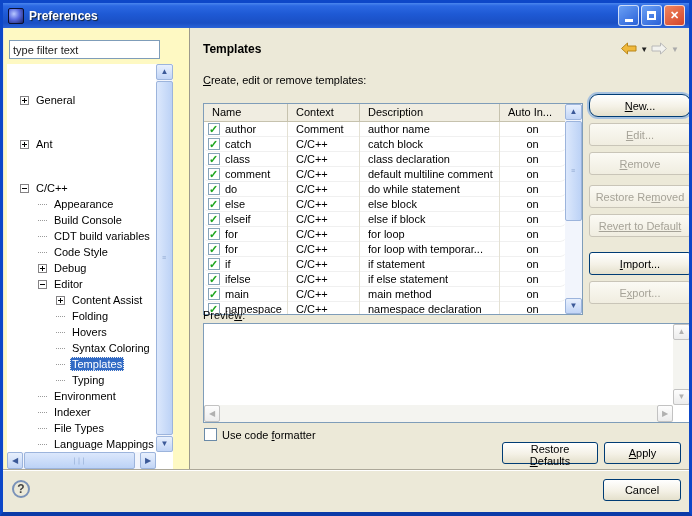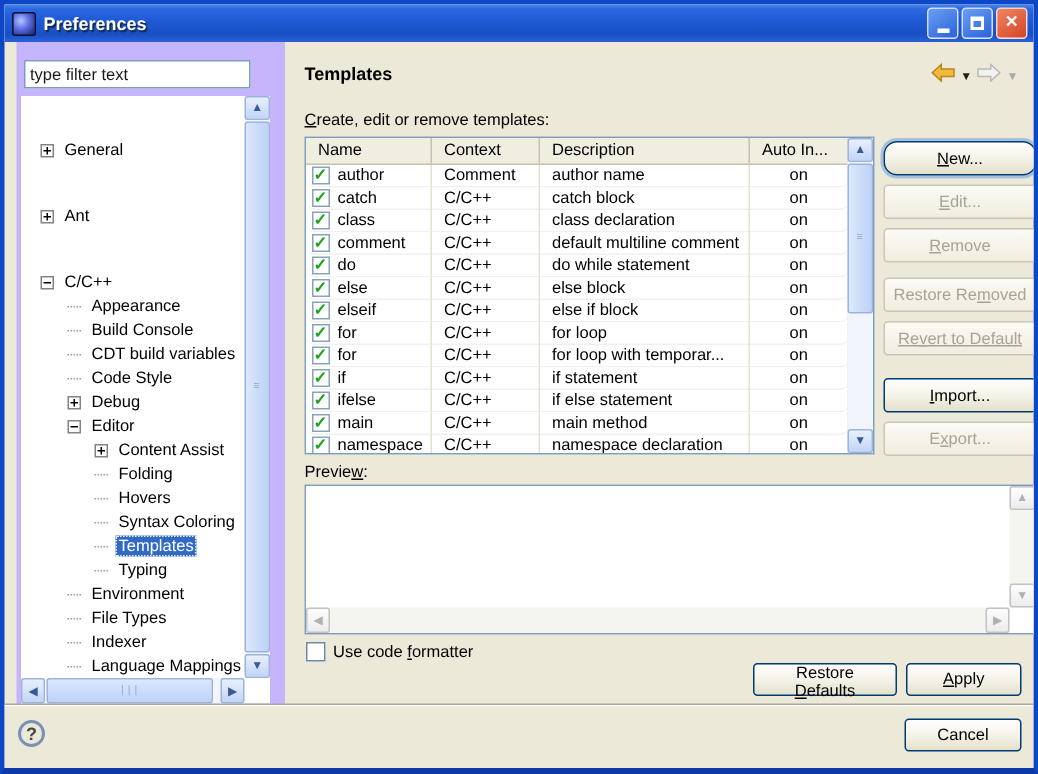--- a/index.html
+++ b/index.html
@@ -19,22 +19,22 @@
   .title-text { color:#fff; font-weight:bold; font-size:12px; text-shadow:1px 1px 1px #123; }
   .win-btns { margin-left:auto; display:flex; gap:2px; }
   .win-btn { width:21px; height:21px; border-radius:3px; border:1px solid rgba(255,255,255,.75);
     color:#fff; font-size:11px; line-height:19px; text-align:center; font-weight:bold; }
   .win-btn.min, .win-btn.max { background:linear-gradient(145deg,#6aa0f4,#2a61d8); }
   .win-btn.close { background:linear-gradient(145deg,#f0865e,#d4442a); }
   .glyph-min { display:block; width:8px; height:3px; background:#fff; margin:13px auto 0; }
   .glyph-max { display:block; width:9px; height:9px; border:2px solid #fff; border-top-width:3px; margin:5px auto 0; }
 
   
-  .left-panel { position:absolute; left:8px; top:25px; width:186px; bottom:42px;
-    background:#c4b5fd; border-right:1px solid #9c9a8c; }
+  .left-panel { position:absolute; left:1px; top:25px; width:186px; bottom:42px;
+    background:#fef9c3; border-right:1px solid #9c9a8c; }
   .filter-input { position:absolute; left:5px; top:12px; width:151px; height:19px;
     border:1px solid #7f9db9; background:#fff; font-family:"Liberation Sans",sans-serif;
     font-size:11px; padding:2px 3px; color:#1a1a1a; }
   .tree-wrap { position:absolute; left:3px; top:36px; width:166px; height:405px; background:#fff; }
   .tree-view { position:absolute; left:0; top:0; width:149px; height:388px; overflow:hidden; }
   .titem { height:16px; display:flex; align-items:center; white-space:nowrap; }
   .lvl0 { padding-left:13px;margin-top:28px; } .lvl1 { padding-left:31px; } .lvl2 { padding-left:49px; }
   .exp { width:9px; height:9px; border:1px solid #848284; background:#fff; flex:0 0 auto;
     position:relative; margin-right:5px; }
   .exp::before, .exp.minus::before { content:""; position:absolute; left:1px; right:1px; top:3px; height:1px; background:#000; }
@@ -61,21 +61,21 @@
   
   .right-panel { position:absolute; left:187px; top:25px; right:0; bottom:42px; background:#ece9d8; }
   .page-title { position:absolute; left:13px; top:14px; font-weight:bold; font-size:12px; }
   .nav-arrows { position:absolute; right:10px; top:14px; display:flex; align-items:center; gap:3px; }
   .caret { font-size:8px; color:#222; } .caret.gray { color:#aaa; }
 
   .section-label { position:absolute; left:13px; top:46px; }
   .mn { text-decoration:underline; }
 
   
-  .tmpl-table { position:absolute; left:13px; top:63px; width:380px; height:212px;
+  .tmpl-table { position:absolute; left:13px; top:75px; width:380px; height:212px;
     border:1px solid #7f9db9; background:#fff; overflow:hidden; }
   .thead { display:flex; height:18px; background:#f0ede1; border-bottom:1px solid #c6c2ae; }
   .th { padding:2px 0 0 8px; border-right:1px solid #c6c2ae; white-space:nowrap; overflow:hidden; }
   .c-name { width:84px; } .c-ctx { width:72px; } .c-desc { width:140px; } .c-auto { width:66px; }
   .tbody { position:absolute; left:0; top:18px; width:362px; bottom:0; overflow:hidden; }
   .trow { display:flex; height:15px; align-items:center; border-bottom:1px solid #f0f0f0;border-radius:6px; }
   .td { padding-left:8px; border-right:1px solid #e4e1d4; height:15px; line-height:15px;
     white-space:nowrap; overflow:hidden; }
   .td.c-name { display:flex; align-items:center; padding-left:4px; }
   .td.c-auto { text-align:center; padding-left:0; }
@@ -200,25 +200,25 @@
         <div class="titem lvl2">
             <span class="stub"></span>
             <span class="tl">Typing</span>
           </div>
         <div class="titem lvl1">
             <span class="stub"></span>
             <span class="tl">Environment</span>
           </div>
         <div class="titem lvl1">
             <span class="stub"></span>
+            <span class="tl">Indexer</span>
+          </div>
+        <div class="titem lvl1">
+            <span class="stub"></span>
             <span class="tl">File Types</span>
-          </div>
-        <div class="titem lvl1">
-            <span class="stub"></span>
-            <span class="tl">Indexer</span>
           </div>
         <div class="titem lvl1">
             <span class="stub"></span>
             <span class="tl">Language Mappings</span>
           </div>
         <div class="titem lvl1">
             <span class="exp plus"></span>
             <span class="tl">Make</span>
           </div>
         <div class="titem lvl1">

